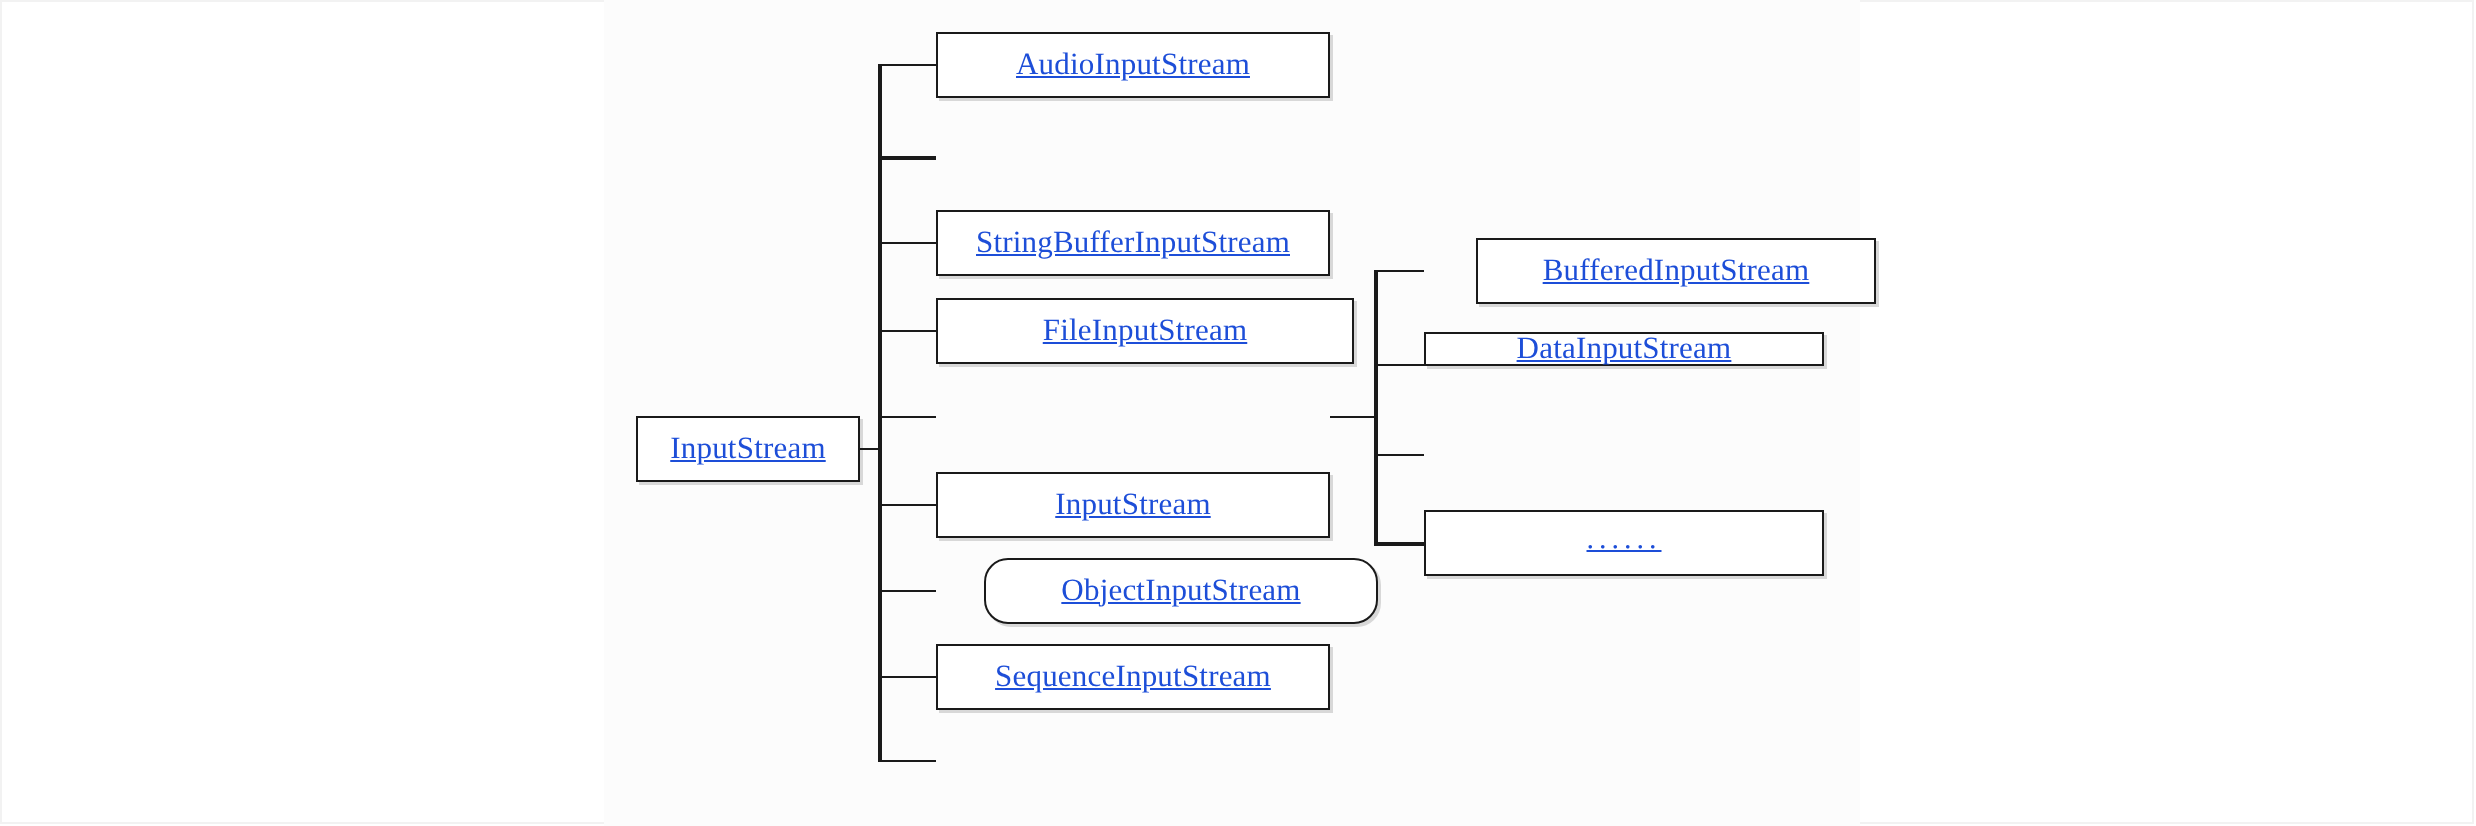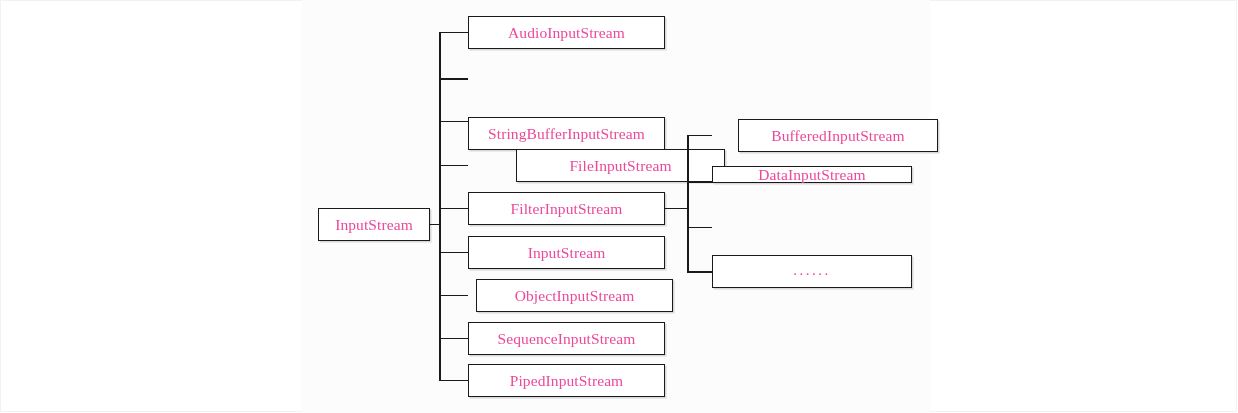--- a/index.html
+++ b/index.html
@@ -41,23 +41,24 @@
   .node-box {
     position: absolute;
     box-sizing: border-box;
     background: #ffffff;
     border: 1.5px solid #1a1a1a;
     box-shadow: 1.5px 1.5px 0 0 #d8d8d8;
     display: flex;
     align-items: center;
     justify-content: center;
     font-size: 15.5px;
-    color: #ec4899;
+    color: #1d4ed8;
     letter-spacing: 0.1px;
     white-space: nowrap;
+    text-decoration: underline;
   }
   .node-box.root { font-size: 15.5px; }
   .node-box.ellipsis {
     font-size: 15px;
     letter-spacing: 2.5px;
   }
   .ellipsis-dots {
     display: inline-block;
     line-height: 1;
     transform: translateY(-1px);
@@ -86,53 +87,47 @@
 
   <div class="connector v" style="left:439px; top:32px; height:349px;"></div>
 
   <div class="node-box" style="left:468px; top:16px; width:197px; height:33px;">
     <span>AudioInputStream</span>
   </div>
   <div class="connector h" style="left:440px; top:31.8px; width:28px;"></div>
 
   <div class="connector h" style="left:440px; top:78.3px; width:28px;"></div>
 
-  <div class="node-box" style="left:468px; top:105px; width:197px; height:33px;margin-top:12px;">
+  <div class="node-box" style="left:468px; top:105px; width:197px; height:33px;">
     <span>StringBufferInputStream</span>
   </div>
   <div class="connector h" style="left:440px; top:120.8px; width:28px;"></div>
 
-  <div class="node-box" style="left:468px; top:149px; width:209px; height:33px;margin-left:48px;">
+  <div class="node-box" style="left:468px; top:149px; width:209px; height:33px;">
     <span>FileInputStream</span>
   </div>
   <div class="connector h" style="left:440px; top:164.8px; width:28px;"></div>
 
-  <div class="node-box" style="left:468px; top:192px; width:197px; height:33px;">
-    <span>FilterInputStream</span>
-  </div>
   <div class="connector h" style="left:440px; top:207.8px; width:28px;"></div>
 
   <div class="node-box" style="left:468px; top:236px; width:197px; height:33px;">
     <span>InputStream</span>
   </div>
   <div class="connector h" style="left:440px; top:251.8px; width:28px;"></div>
 
-  <div class="node-box" style="left:476px; top:279px; width:197px; height:33px;">
+  <div class="node-box" style="left:492px; top:279px; width:197px; height:33px;border-radius:12px;">
     <span>ObjectInputStream</span>
   </div>
   <div class="connector h" style="left:440px; top:294.8px; width:28px;"></div>
 
   <div class="node-box" style="left:468px; top:322px; width:197px; height:33px;justify-content:center;">
     <span>SequenceInputStream</span>
   </div>
   <div class="connector h" style="left:440px; top:337.8px; width:28px;"></div>
 
-  <div class="node-box" style="left:468px; top:364px; width:197px; height:33px;">
-    <span>PipedInputStream</span>
-  </div>
   <div class="connector h" style="left:440px; top:379.8px; width:28px;"></div>
 
   <div class="connector h" style="left:665px; top:207.8px; width:23px;"></div>
   <div class="connector v" style="left:687px; top:135px; height:138px;"></div>
 
   <div class="node-box" style="left:738px; top:119px; width:200px; height:33px;">
     <span>BufferedInputStream</span>
   </div>
   <div class="connector h" style="left:688px; top:134.8px; width:24px;"></div>
 

